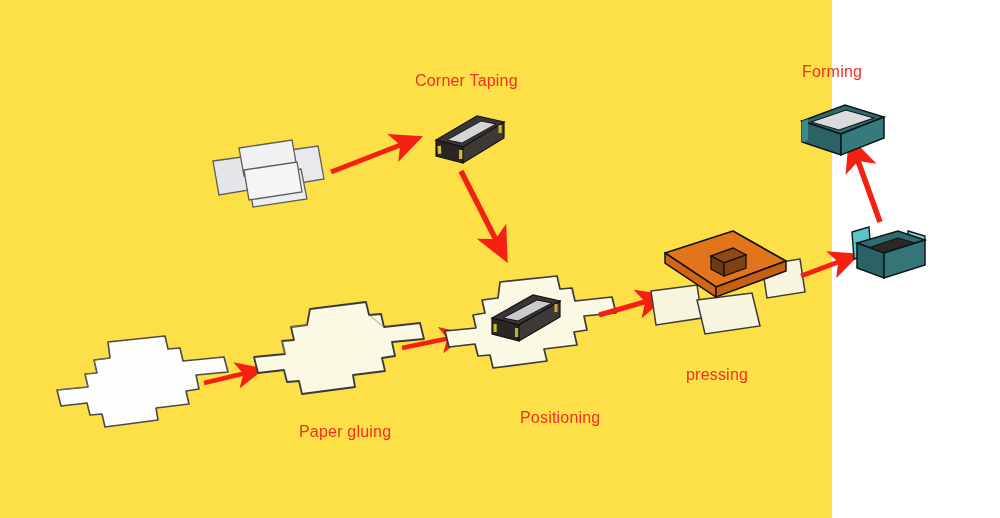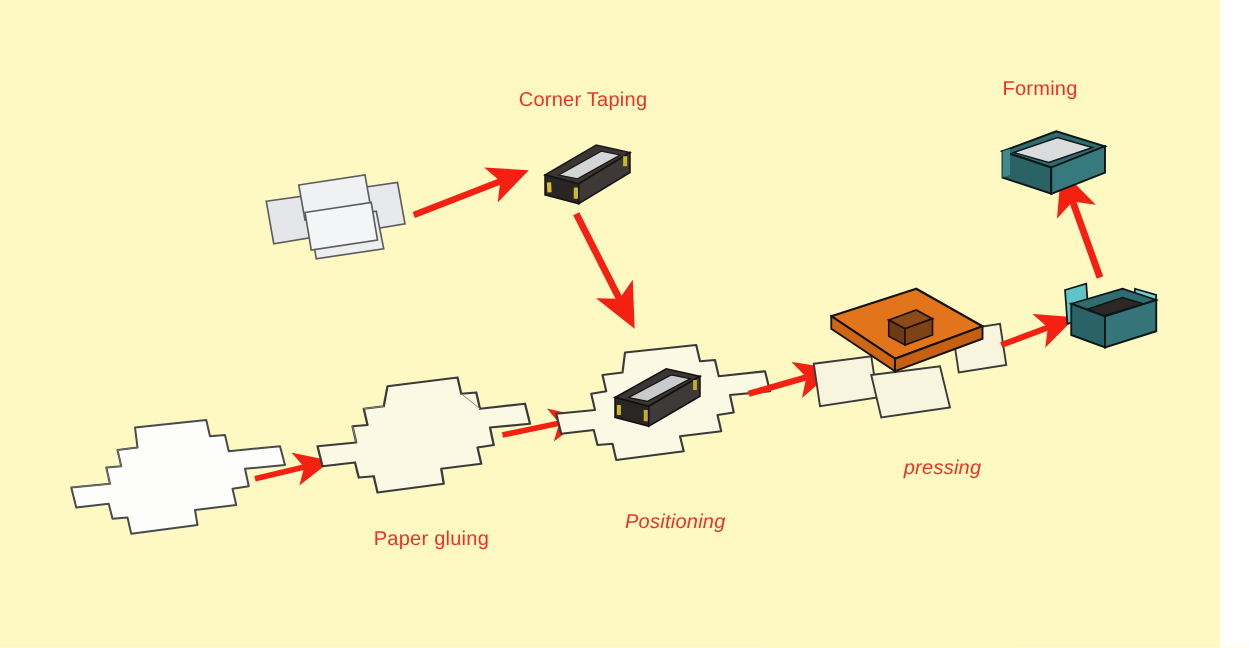--- a/index.html
+++ b/index.html
@@ -7,44 +7,44 @@
     padding: 0;
   }
   body {
     width: 1000px;
     height: 518px;
     overflow: hidden;
     font-family: "Liberation Sans", sans-serif;
   }
   #stage {
     position: relative;
-    width: 976px;
+    width: 832px;
     height: 518px;
-    background: #fef9c3;
+    background: #fde047;
   }
   #scene {
     position: absolute;
     inset: 0;
     width: 1000px;
     height: 518px;
   }
   .step-label {
     position: absolute;
     color: #ef3124;
     font-size: 16px;
     font-family: "Liberation Sans", sans-serif;
     white-space: nowrap;
     letter-spacing: 0.2px;
     user-select: none;
   }
   #label-corner-taping { left: 415px; top: 72px; }
   #label-forming       { left: 802px; top: 63px; text-align: right; }
   #label-paper-gluing  { left: 299px; top: 423px; text-align: center; }
-  #label-positioning   { left: 500px; top: 409px; font-style: italic; }
-  #label-pressing      { left: 723px; top: 366px; font-style: italic; }
+  #label-positioning   { left: 520px; top: 409px; }
+  #label-pressing      { left: 686px; top: 366px; }
 </style>
 </head>
 <body>
 
 <div id="stage">
 
   <svg id="scene" viewBox="0 0 1000 518" xmlns="http://www.w3.org/2000/svg">
 
     <defs>
       <marker id="arrowhead" markerWidth="7" markerHeight="7" refX="2.2" refY="3" orient="auto" markerUnits="strokeWidth">

